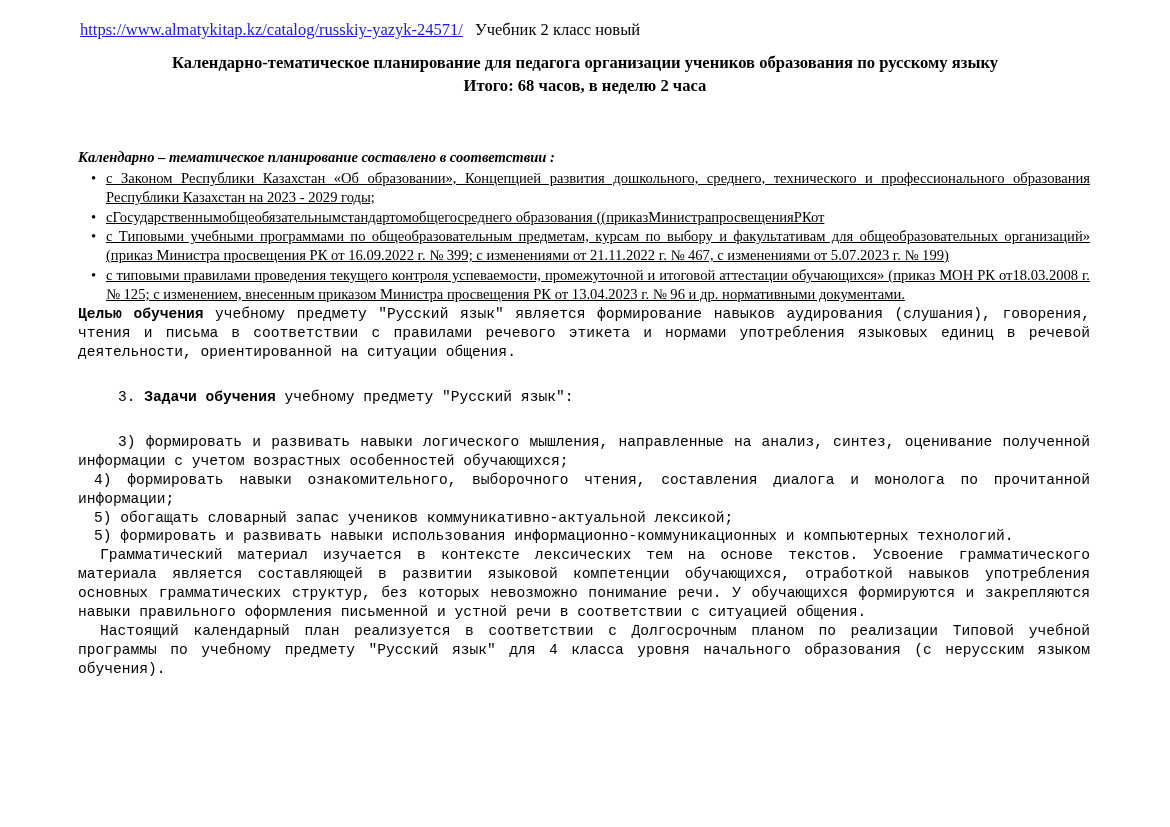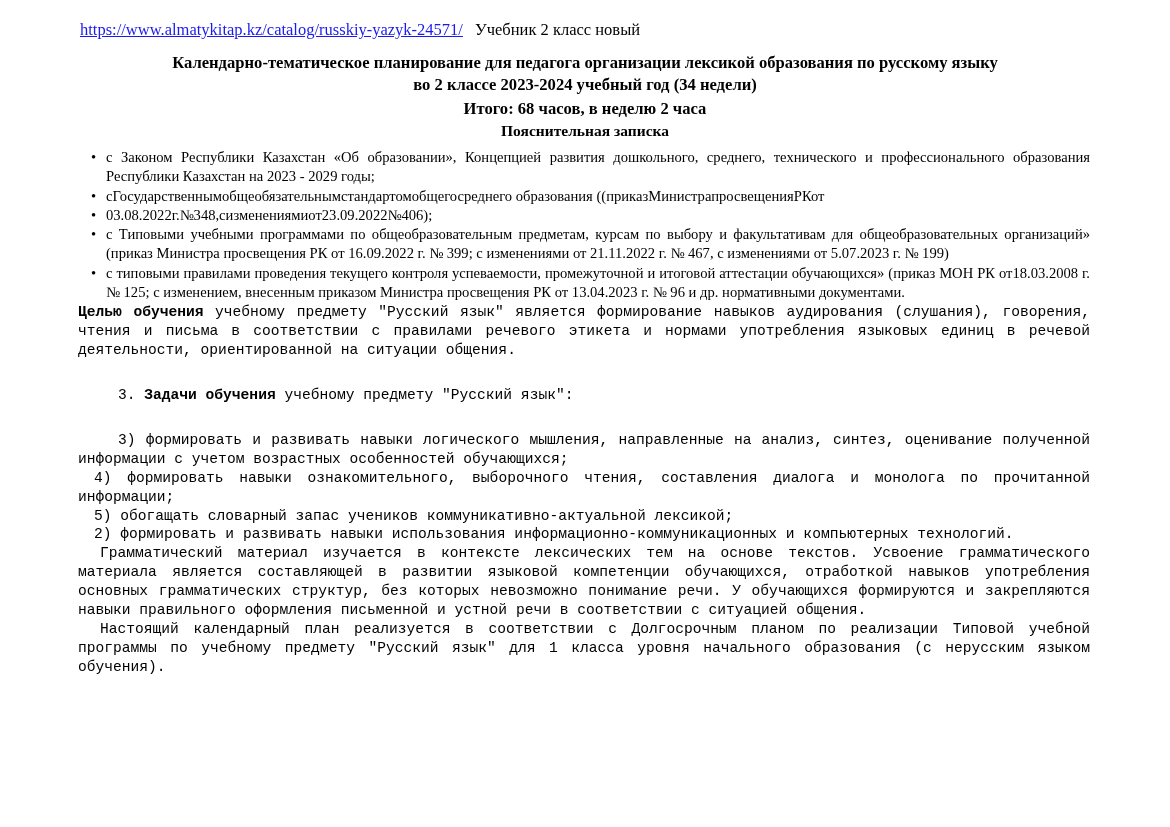--- a/index.html
+++ b/index.html
@@ -75,20 +75,21 @@
     font-style: italic;
     font-weight: bold;
     font-size: 14.6px;
     margin: 0 0 2px 0;
     text-align: left;
   }
   ul.bullets {
     list-style: none;
     margin: 0;
     padding: 0;
+    text-decoration: underline;
   }
   ul.bullets li {
     position: relative;
     padding-left: 28px;
     margin: 0 0 1px 0;
     text-align: justify;
   }
   ul.bullets li:before {
     content: "\2022";
     position: absolute;
@@ -121,44 +122,42 @@
 <body>
 
 <div class="page">
 
   <div class="header-line">
     <a class="header-link" href="#">https://www.almatykitap.kz/catalog/russkiy-yazyk-24571/</a>
     <span class="header-note">Учебник 2 класс новый</span>
   </div>
 
   <div class="title-block">
-    <span class="title-line1">Календарно-тематическое планирование для педагога организации лексикой образования по русскому языку</span>
-    <span class="title-line2">во 2 классе    2023-2024 учебный год (34 недели)</span>
+    <span class="title-line1">Календарно-тематическое планирование для педагога организации учеников образования по русскому языку</span>
     <span class="title-line3">Итого: 68 часов, в неделю 2 часа</span>
-    <span class="title-line4">Пояснительная записка</span>
   </div>
 
   <div class="content">
 
+    <p class="intro-italic">Календарно – тематическое планирование составлено в соответствии :</p>
 
     <ul class="bullets">
       <li>с Законом Республики Казахстан «Об образовании», Концепцией развития дошкольного, среднего, технического и профессионального образования Республики Казахстан на 2023 - 2029 годы;</li>
       <li class="tight">сГосударственнымобщеобязательнымстандартомобщегосреднего образования ((приказМинистрапросвещенияРКот</li>
-      <li class="tight">03.08.2022г.№348,сизменениямиот23.09.2022№406);</li>
       <li>с Типовыми учебными программами по общеобразовательным предметам, курсам по выбору и факультативам для общеобразовательных организаций» (приказ Министра просвещения РК от 16.09.2022 г. № 399;   с   изменениями   от   21.11.2022   г.   № 467, с изменениями от 5.07.2023 г. № 199)</li>
       <li>с типовыми правилами проведения текущего контроля успеваемости, промежуточной и итоговой аттестации обучающихся» (приказ МОН РК от18.03.2008 г. № 125; с изменением, внесенным приказом Министра просвещения РК от 13.04.2023 г. № 96 и др. нормативными документами.</li>
     </ul>
 
     <p class="para"><b>Целью обучения</b><span> учебному предмету "Русский язык" является формирование навыков аудирования (слушания), говорения, чтения и письма в соответствии с правилами речевого этикета и нормами употребления языковых единиц в речевой деятельности, ориентированной на ситуации общения.</span></p>
 
     <p class="para indent-big"><span>3. </span><b>Задачи обучения</b><span> учебному предмету "Русский язык":</span></p>
 
     <p class="para indent-big">3) формировать и развивать навыки логического мышления, направленные на анализ, синтез, оценивание полученной информации с учетом возрастных особенностей обучающихся;</p>
     <p class="para indent-small">4) формировать навыки ознакомительного, выборочного чтения, составления диалога и монолога по прочитанной информации;</p>
     <p class="para indent-small">5) обогащать словарный запас учеников коммуникативно-актуальной лексикой;</p>
-    <p class="para indent-small">2) формировать и развивать навыки использования информационно-коммуникационных и компьютерных технологий.</p>
+    <p class="para indent-small">5) формировать и развивать навыки использования информационно-коммуникационных и компьютерных технологий.</p>
 
     <p class="para indent">Грамматический материал изучается в контексте лексических тем на основе текстов. Усвоение грамматического материала является составляющей в развитии языковой компетенции обучающихся, отработкой навыков употребления основных грамматических структур, без которых невозможно понимание речи. У обучающихся формируются и закрепляются навыки правильного оформления письменной и устной речи в соответствии с ситуацией общения.</p>
-    <p class="para indent">Настоящий календарный план реализуется в соответствии с Долгосрочным планом по реализации Типовой учебной программы по учебному предмету "Русский язык" для 1 класса уровня начального образования (с нерусским языком обучения).</p>
+    <p class="para indent">Настоящий календарный план реализуется в соответствии с Долгосрочным планом по реализации Типовой учебной программы по учебному предмету "Русский язык" для 4 класса уровня начального образования (с нерусским языком обучения).</p>
 
 
   </div>
 </div>
 
 </body></html>

